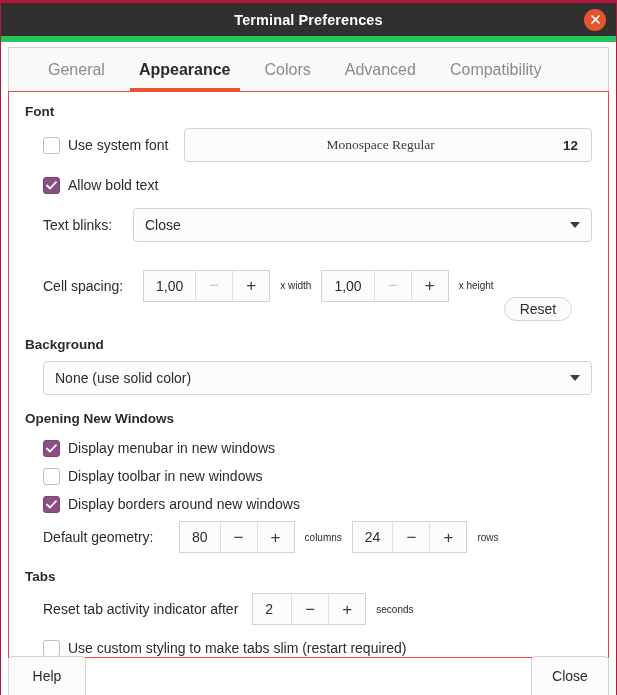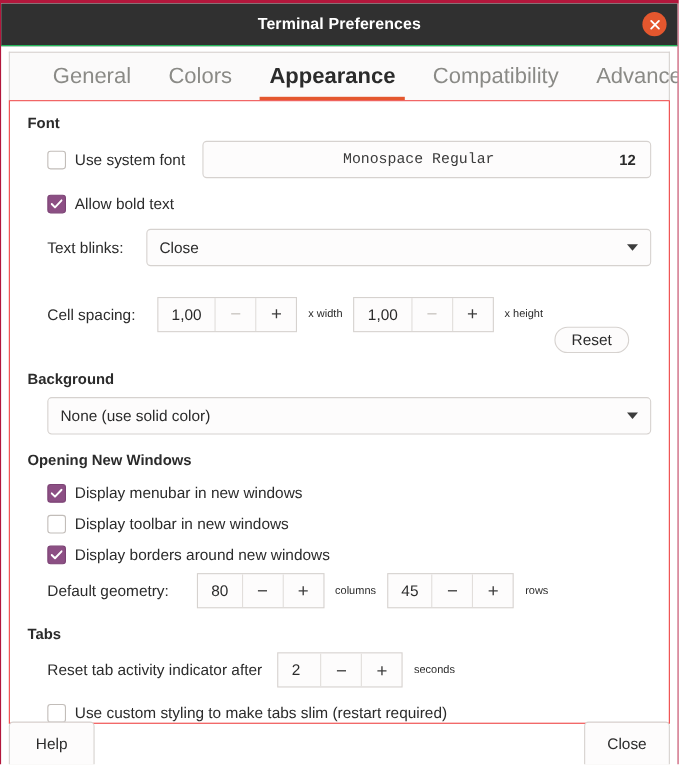--- a/index.html
+++ b/index.html
@@ -24,21 +24,21 @@
   }
 
   
   #titlebar {
     position: relative;
     height: 39px;
     background: #303030;
     display: flex;
     align-items: center;
     justify-content: center;
-    border-bottom: 1px solid #22c55e;
+    border-bottom: 6px solid #22c55e;
   }
   #title-text {
     color: #ffffff;
     font-size: 14.5px;
     font-weight: bold;
     letter-spacing: 0.1px;
   }
   #close-button {
     position: absolute;
     right: 10px;
@@ -65,21 +65,21 @@
     border-bottom: none;
     display: flex;
     align-items: stretch;
     padding-left: 22px;
   }
   .tab {
     position: relative;
     display: flex;
     align-items: center;
     padding: 0 17px;
-    font-size: 20px;
+    font-size: 16px;
     color: #8a8a86;
     cursor: pointer;
     white-space: nowrap;
   }
   .tab.active {
     color: #2b2b2b;
     font-weight: bold;
   }
   .tab.active::after {
     content: "";
@@ -158,21 +158,21 @@
     background: #fdfcfc;
     display: flex;
     align-items: center;
     padding: 0 13px;
     cursor: pointer;
     position: relative;
   }
   .font-name {
     flex: 1;
     text-align: center;
-    font-family: Liberation Mono, monospace;
+    font-family: Liberation Serif, serif;
     font-size: 13.5px;
     color: #3b3b3b;
   }
   .font-size {
     font-size: 13.5px;
     font-weight: bold;
     color: #2b2b2b;
   }
 
   
@@ -290,24 +290,24 @@
     <span id="title-text">Terminal Preferences</span>
     <div id="close-button">
       <svg width="11" height="11" viewBox="0 0 11 11">
         <path d="M2 2 L9 9 M9 2 L2 9" stroke="#ffffff" stroke-width="1.7" stroke-linecap="round" fill="none"></path>
       </svg>
     </div>
   </div>
 
   <div id="tabbar">
     <div class="tab">General</div>
+    <div class="tab active">Appearance</div>
     <div class="tab">Colors</div>
-    <div class="tab active">Appearance</div>
+    <div class="tab">Advanced</div>
     <div class="tab">Compatibility</div>
-    <div class="tab">Advanced</div>
   </div>
 
   <div id="content">
 
     <div class="group-title">Font</div>
 
     <div class="row indent">
       <div class="check-wrap">
         <span class="checkbox">
           
@@ -399,21 +399,21 @@
 
     <div class="row indent">
       <span class="label" style="width:136px;">Default geometry:</span>
       <div class="spin">
         <span class="spin-value">80</span>
         <span class="spin-btn">−</span>
         <span class="spin-btn">+</span>
       </div>
       <span class="unit">columns</span>
       <div class="spin">
-        <span class="spin-value">45</span>
+        <span class="spin-value">24</span>
         <span class="spin-btn">−</span>
         <span class="spin-btn">+</span>
       </div>
       <span class="unit">rows</span>
     </div>
 
     <div class="group-title spaced">Tabs</div>
 
     <div class="row indent">
       <span class="label" style="margin-right:14px;">Reset tab activity indicator after</span>

